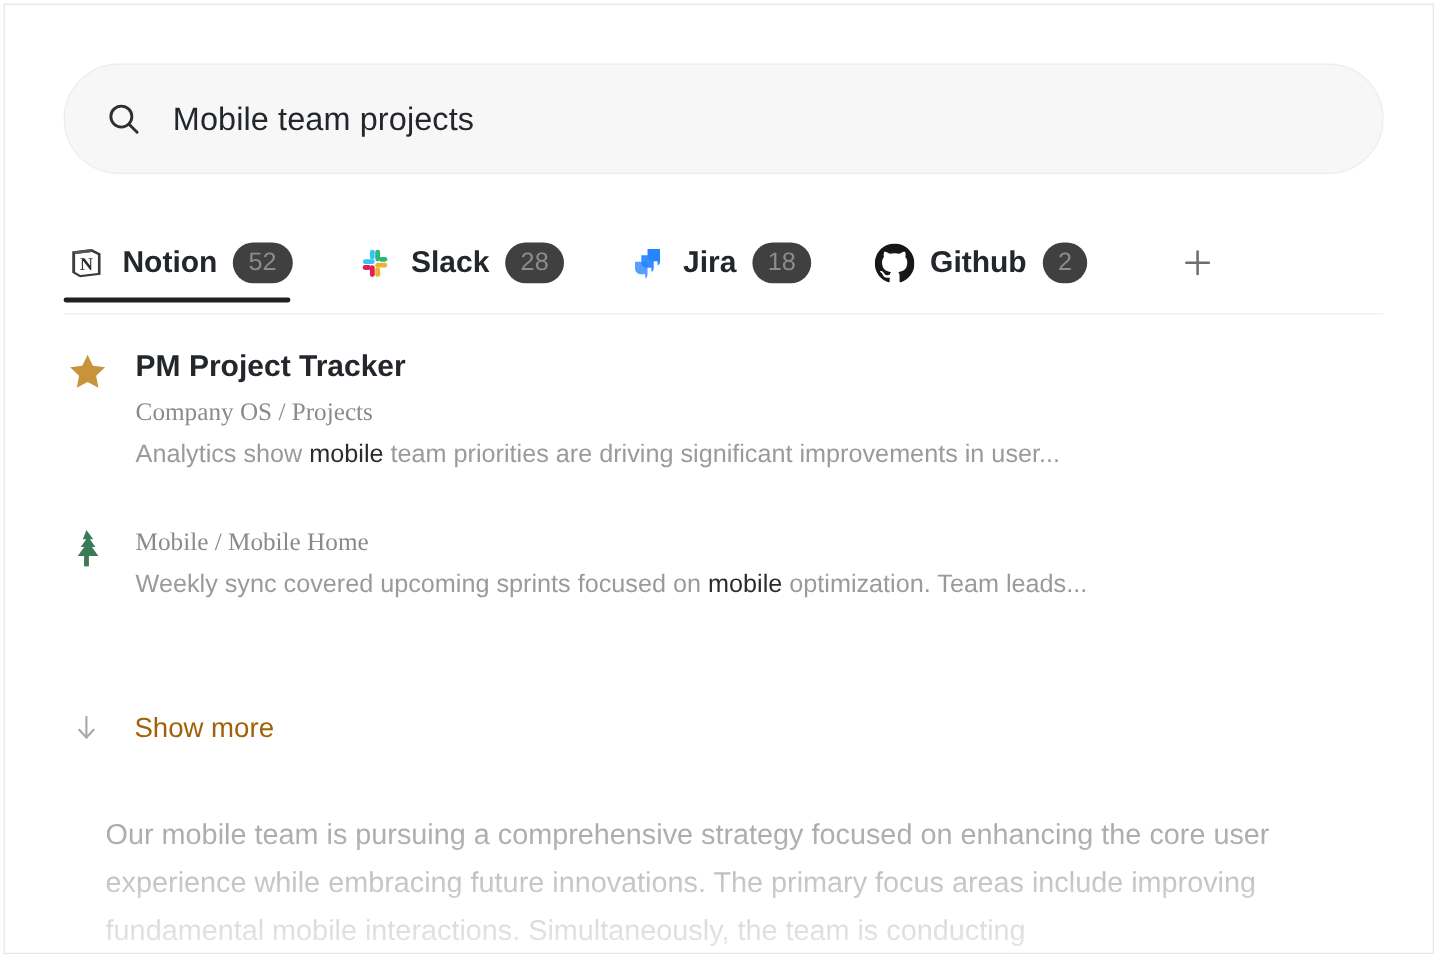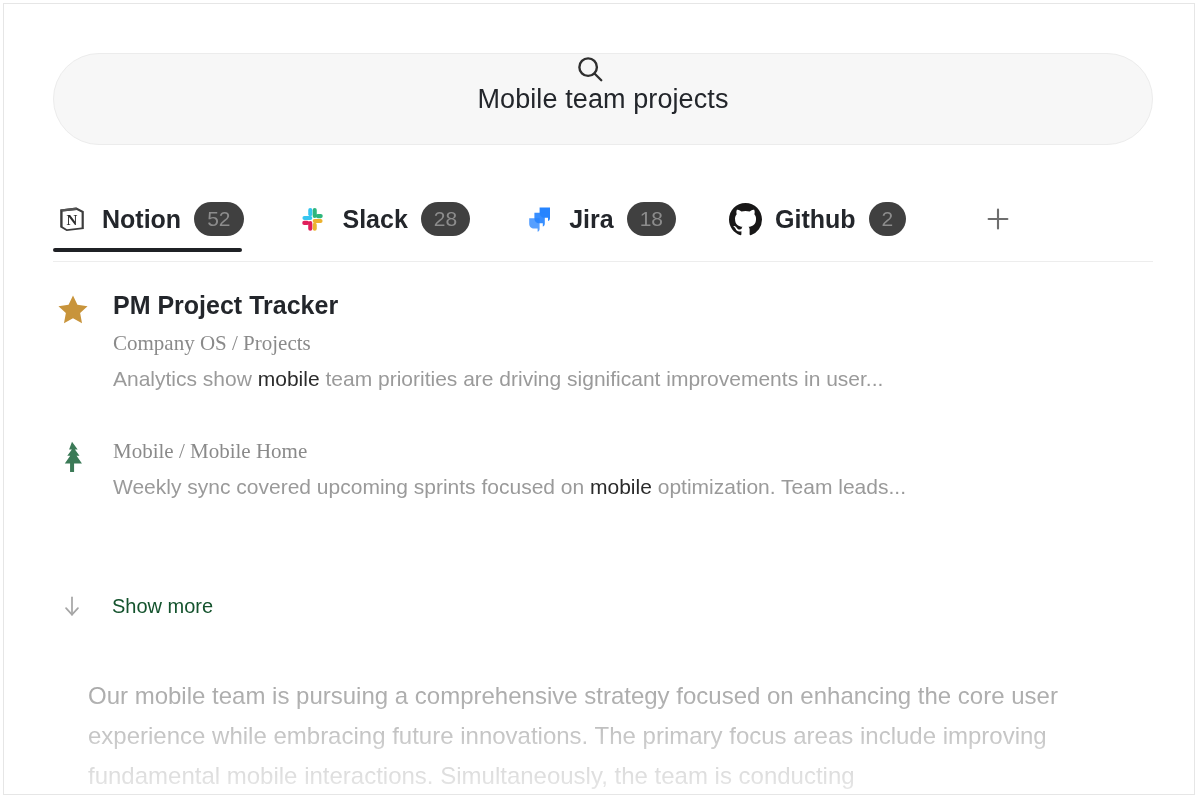--- a/index.html
+++ b/index.html
@@ -32,21 +32,20 @@
     top: 49px;
     width: 1100px;
     height: 92px;
     box-sizing: border-box;
     background: #f7f7f7;
     border: 1px solid #ececec;
     border-radius: 46px;
     display: flex;
     align-items: center;
     padding: 0 34px;
-    flex-direction: column;
   }
   .search-icon {
     width: 30px;
     height: 30px;
     flex: 0 0 30px;
     margin-right: 26px;
     color: #2f2f2f;
   }
   .search-icon svg { display: block; }
   .search-value {
@@ -197,22 +196,22 @@
     width: 38px;
     height: 38px;
     display: flex;
     align-items: center;
     justify-content: center;
     color: #a6a6a6;
     margin-right: 21px;
   }
   .show-more-icon svg { display: block; }
   .show-more-label {
-    font-size: 20px;
-    color: #14532d;
+    font-size: 23px;
+    color: #a16207;
   }
 
   
   .fade-block {
     position: absolute;
     left: 44px;
     top: 672px;
     width: 1092px;
     height: 120px;
     overflow: hidden;

